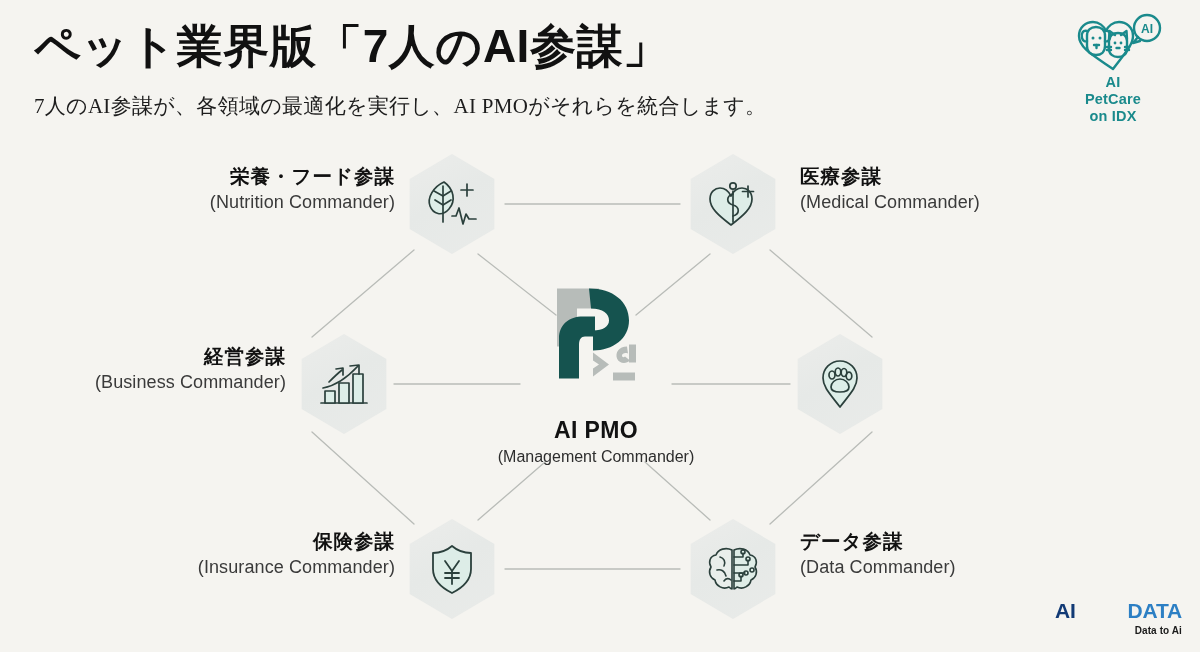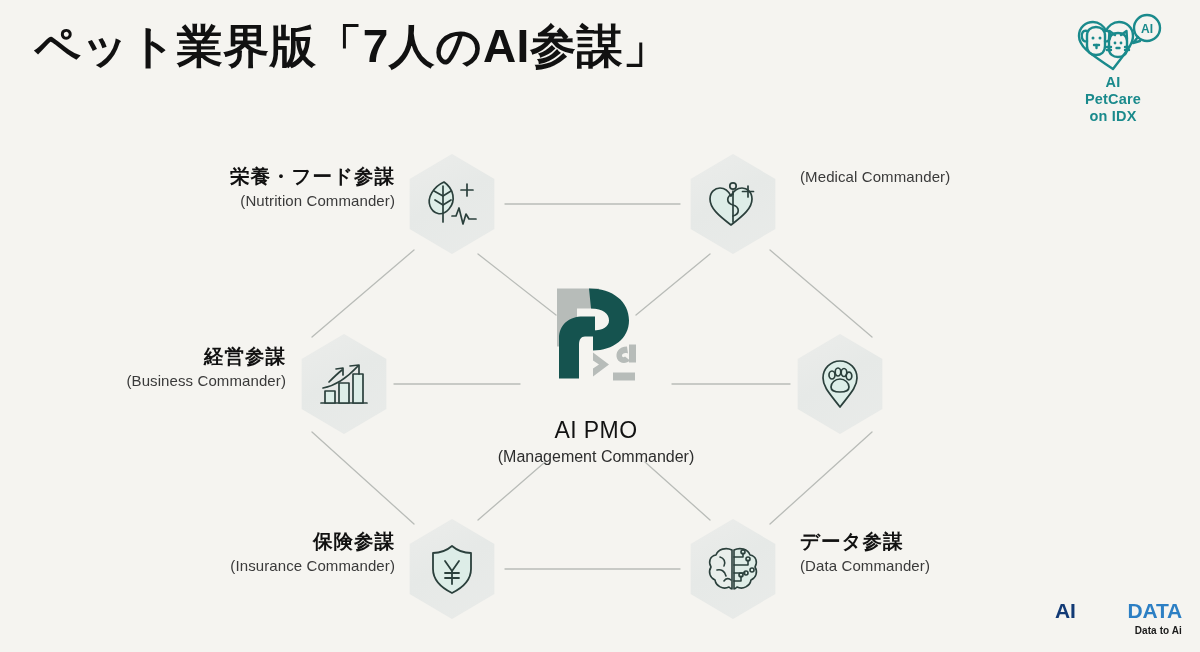--- a/index.html
+++ b/index.html
@@ -106,21 +106,21 @@
     line-height: 1.22;
     white-space: nowrap;
   }
   .node-label .jp {
     font-size: 19.5px;
     font-weight: 700;
     color: #111111;
     letter-spacing: 1px;
   }
   .node-label .en {
-    font-size: 15px;
+    font-size: 18px;
     font-weight: 400;
     color: #3a3a3a;
     margin-top: 3px;
     letter-spacing: 0.1px;
   }
   .label-right { text-align: left; }
   .label-left  { text-align: right; }
 
   
   #center-node {
@@ -128,21 +128,21 @@
     left: 596px;
     top: 238px;
     transform: translate(-50%, -50%);
     width: 300px;
     text-align: center;
   }
   #center-mark { height: 118px; display: flex; align-items: center; justify-content: center; }
   #center-title {
     margin-top: 24px;
     font-size: 23px;
-    font-weight: 400;
+    font-weight: 700;
     color: #121212;
     letter-spacing: 0.4px;
   }
   #center-sub {
     margin-top: 4px;
     font-size: 16px;
     font-weight: 400;
     color: #2d2d2d;
   }
 
@@ -168,20 +168,21 @@
     color: #1b1b1b;
     margin-top: 3px;
     letter-spacing: 0.1px;
   }
 </style>
 </head>
 <body>
 
 <div id="header">
   <div id="page-title">ペット業界版「7人のAI参謀」</div>
+  <div id="page-subtitle">7人のAI参謀が、各領域の最適化を実行し、AI PMOがそれらを統合します。</div>
 </div>
 
 <div id="brand-logo">
   <div class="mark">
     <svg width="118" height="62" viewBox="0 0 118 62" fill="none" stroke="#1a8a8c" stroke-width="2.4" stroke-linecap="round" stroke-linejoin="round">
 
       <path d="M59 57 C 40 44, 25 36, 25 24 C 25 15, 32 10, 39 10 C 45 10, 50 14, 52 19
                C 54 14, 59 10, 65 10 C 72 10, 79 15, 79 24 C 79 33, 71 41, 59 57 Z"></path>
 
       <g>
@@ -265,20 +266,21 @@
         <path d="M27 47 C 14 37, 6 30, 6 21 C 6 14, 11 10, 16 10 C 21 10, 25 14, 27 18
                  C 29 14, 33 10, 38 10 C 43 10, 48 14, 48 21 C 48 30, 40 37, 27 47 Z" fill="#dbeee7" fill-opacity="0.8"></path>
         <path d="M29 13 L 29 44"></path>
         <circle cx="29" cy="8" r="3.2"></circle>
         <path d="M29 16 C 22 18, 22 25, 29 27 C 36 29, 36 36, 29 38"></path>
         <path d="M44 8 v11 M38.5 13.5 h11"></path>
       </svg>
     </div>
   </div>
   <div class="node-label label-right" style="left:800px; top:33px; width:380px;">
+    <div class="jp">医療参謀</div>
     <div class="en">(Medical Commander)</div>
   </div>
 
   <div class="node" style="left:344px; top:252px;">
     <div class="hex"></div>
     <div class="glyph">
       <svg width="56" height="50" viewBox="0 0 56 50" fill="none" stroke="#2b403c" stroke-width="1.7" stroke-linecap="round" stroke-linejoin="round">
         <path d="M5 44 H 51"></path>
         <rect x="9" y="32" width="10" height="12" fill="#dbeee7" fill-opacity="0.85"></rect>
         <rect x="23" y="24" width="10" height="20" fill="#dbeee7" fill-opacity="0.85"></rect>

